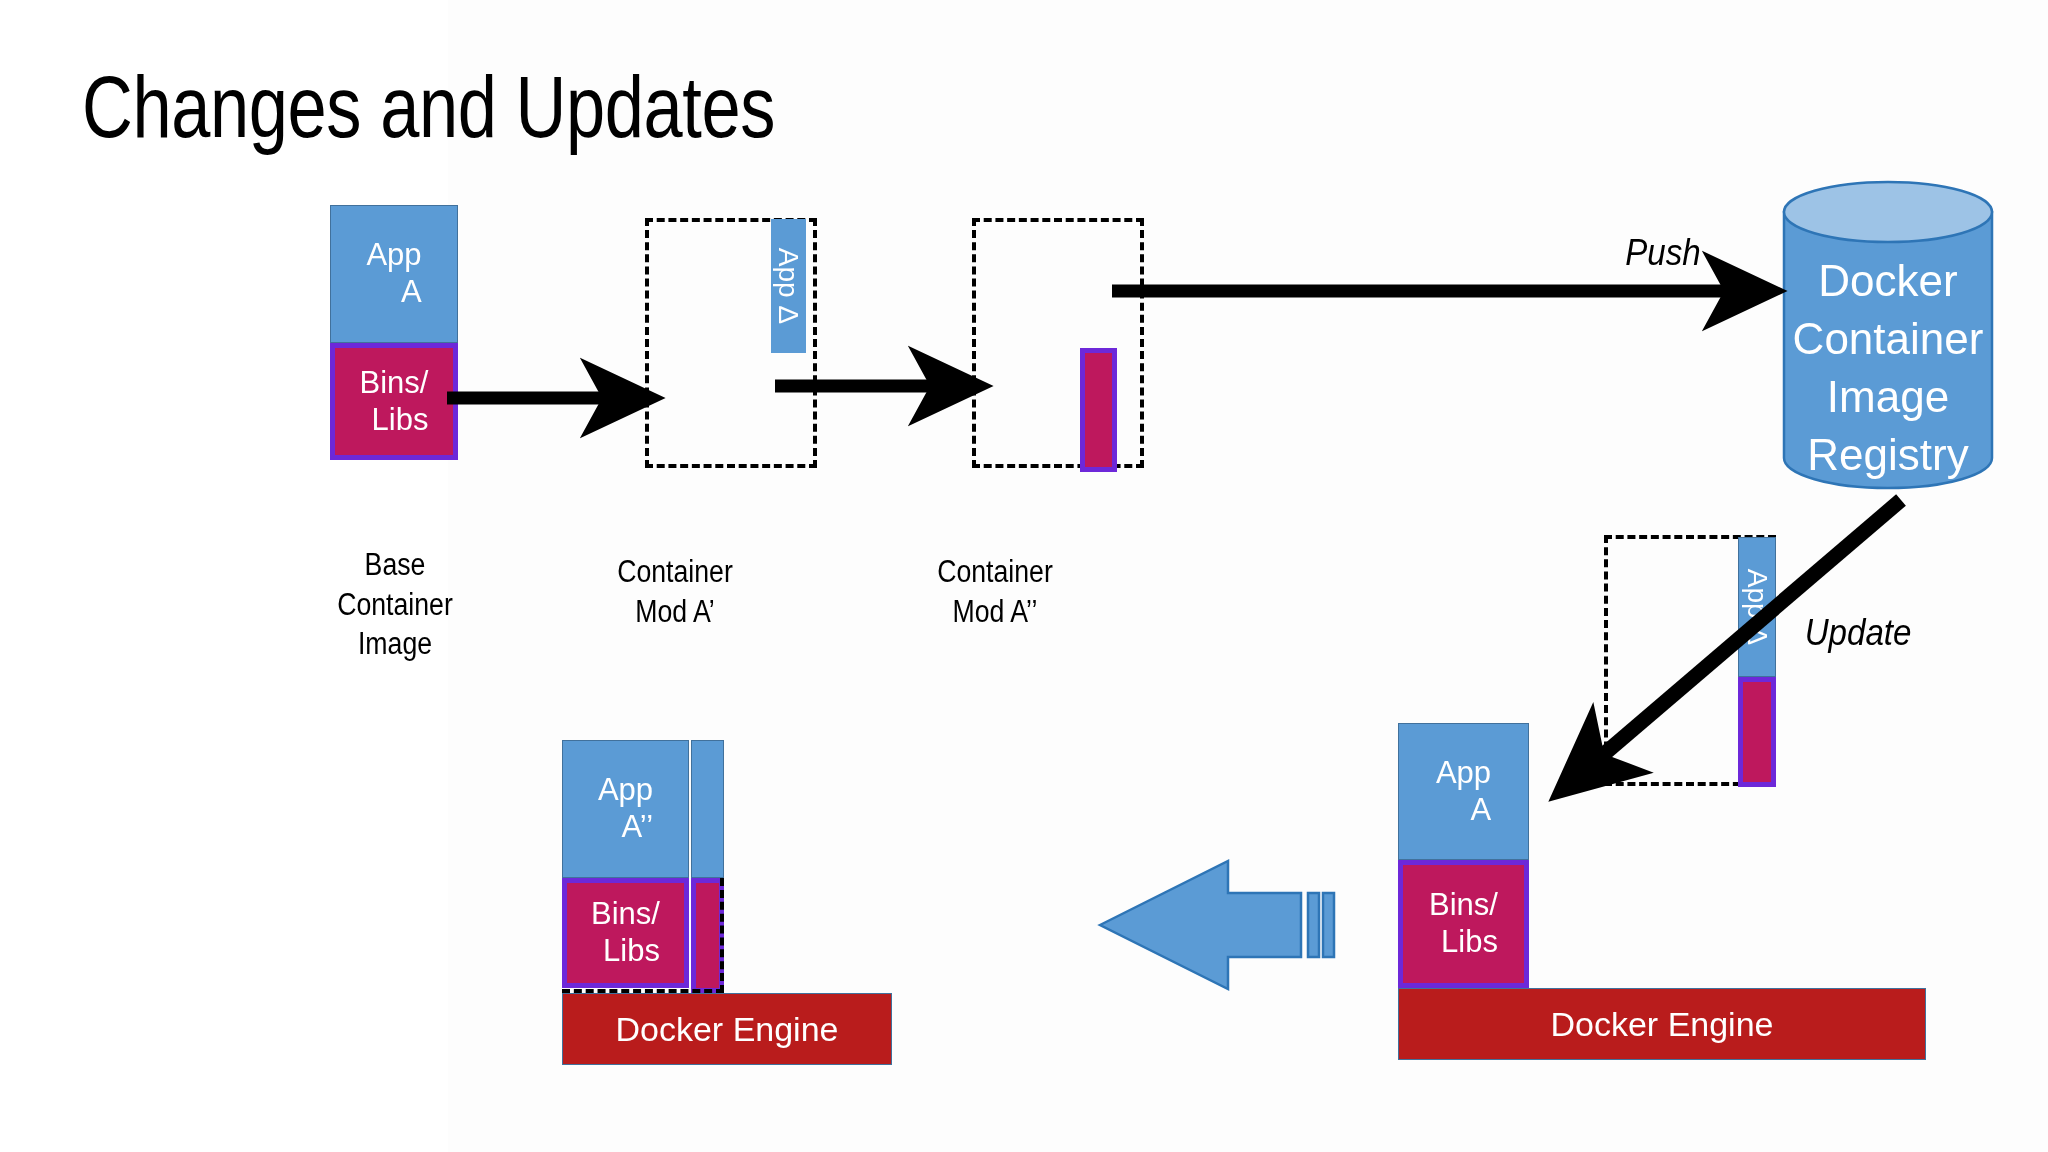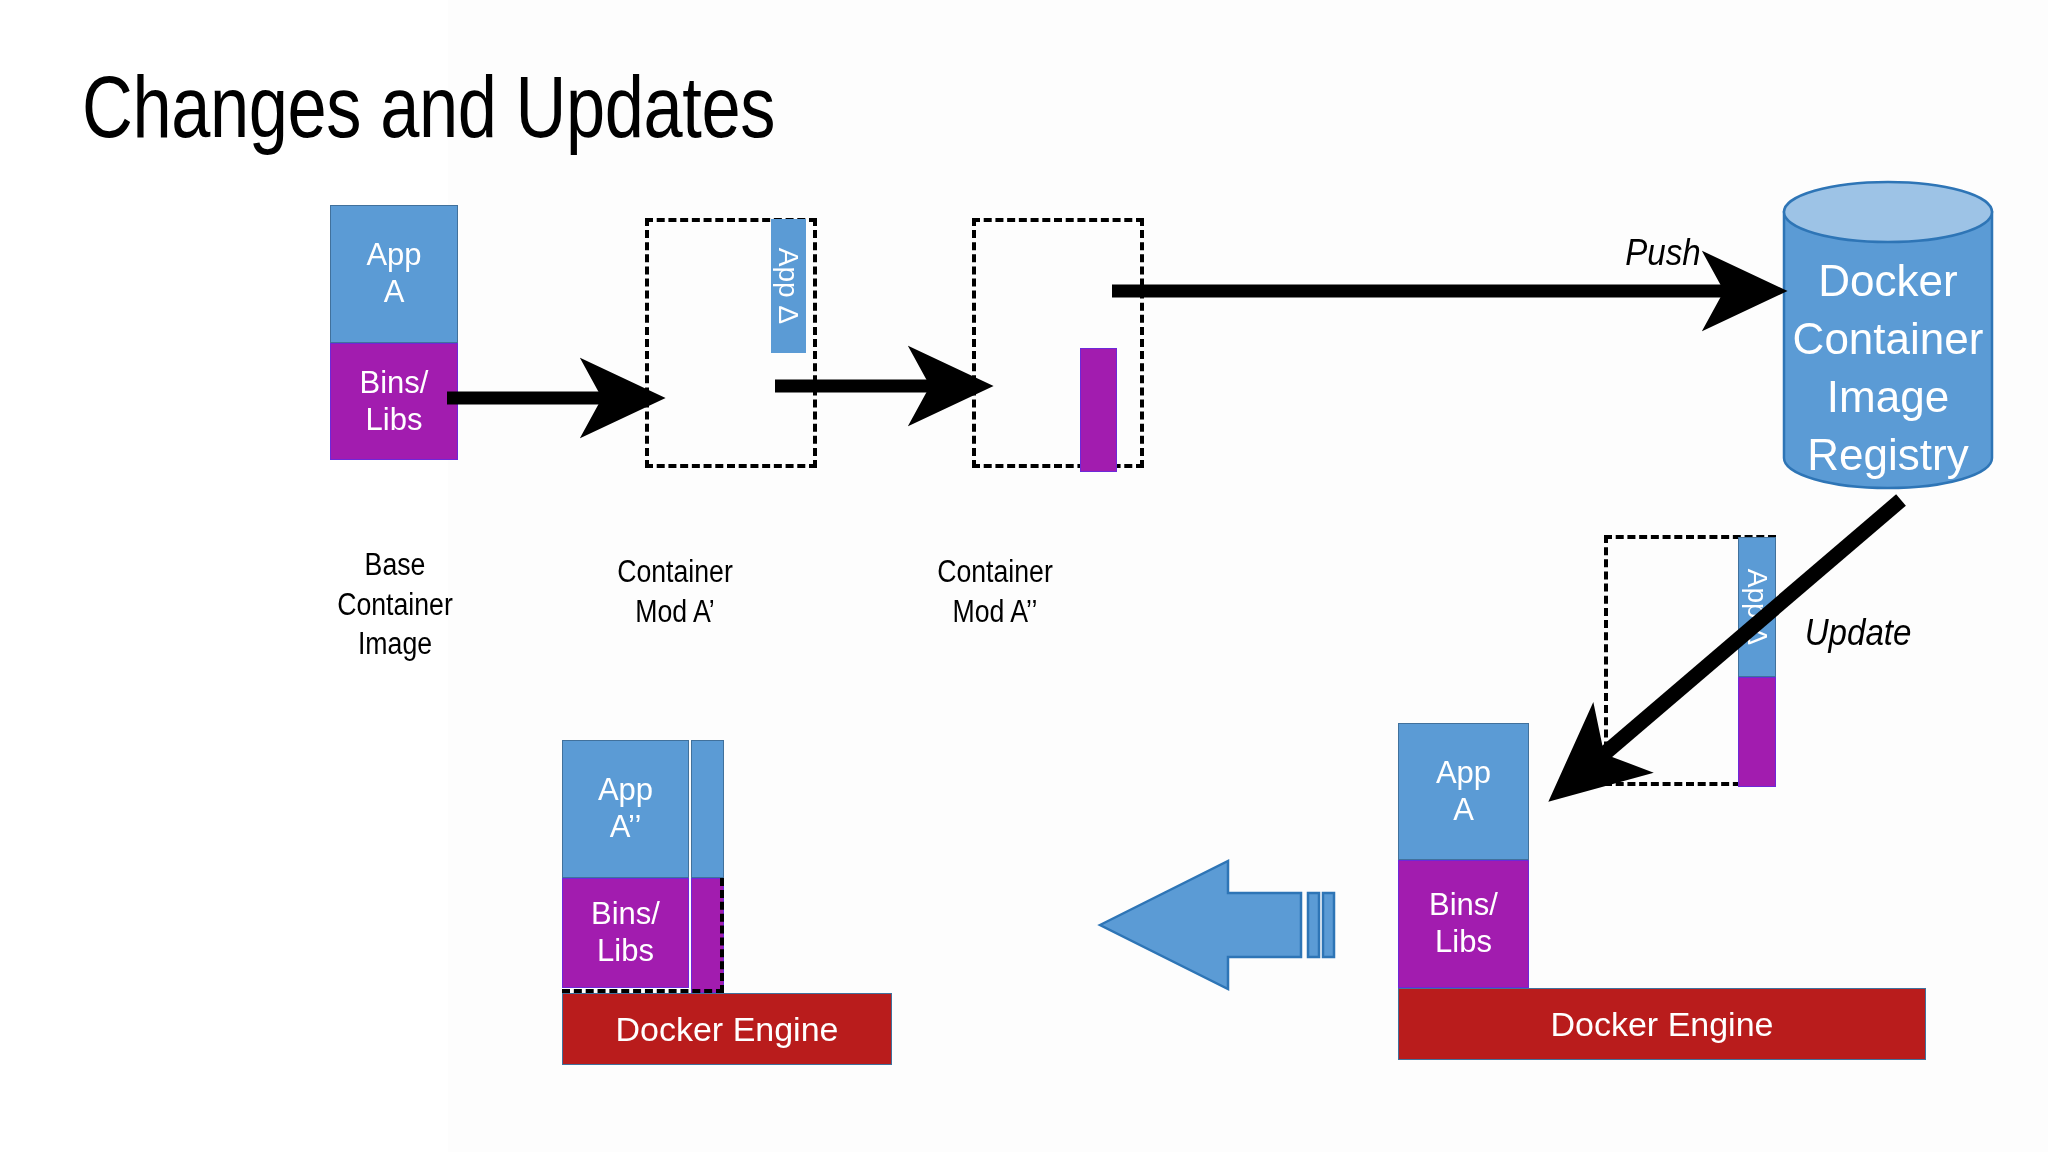--- a/index.html
+++ b/index.html
@@ -25,27 +25,27 @@
     transform-origin:left top;
   }
 
   
   .box{
     position:absolute;
     box-sizing:border-box;
     display:flex;
     align-items:center;
     justify-content:center;
-    text-align:center;
+    text-align:right;
     color:#ffffff;
     line-height:1.18;
     white-space:pre-line;
   }
   .blue{background:#5B9BD5;border:1px solid #41719C;}
-  .orange{background:#a21caf;border:1px solid #6d28d9;}
+  .orange{background:#be185d;border:5px solid #6d28d9;}
   .green{background:#b91c1c;border:1px solid #41719C;}
   .noborder{border:none;}
 
   .dashbox{
     position:absolute;
     box-sizing:border-box;
     border:4px dashed #000000;
     background:transparent;
   }
 

